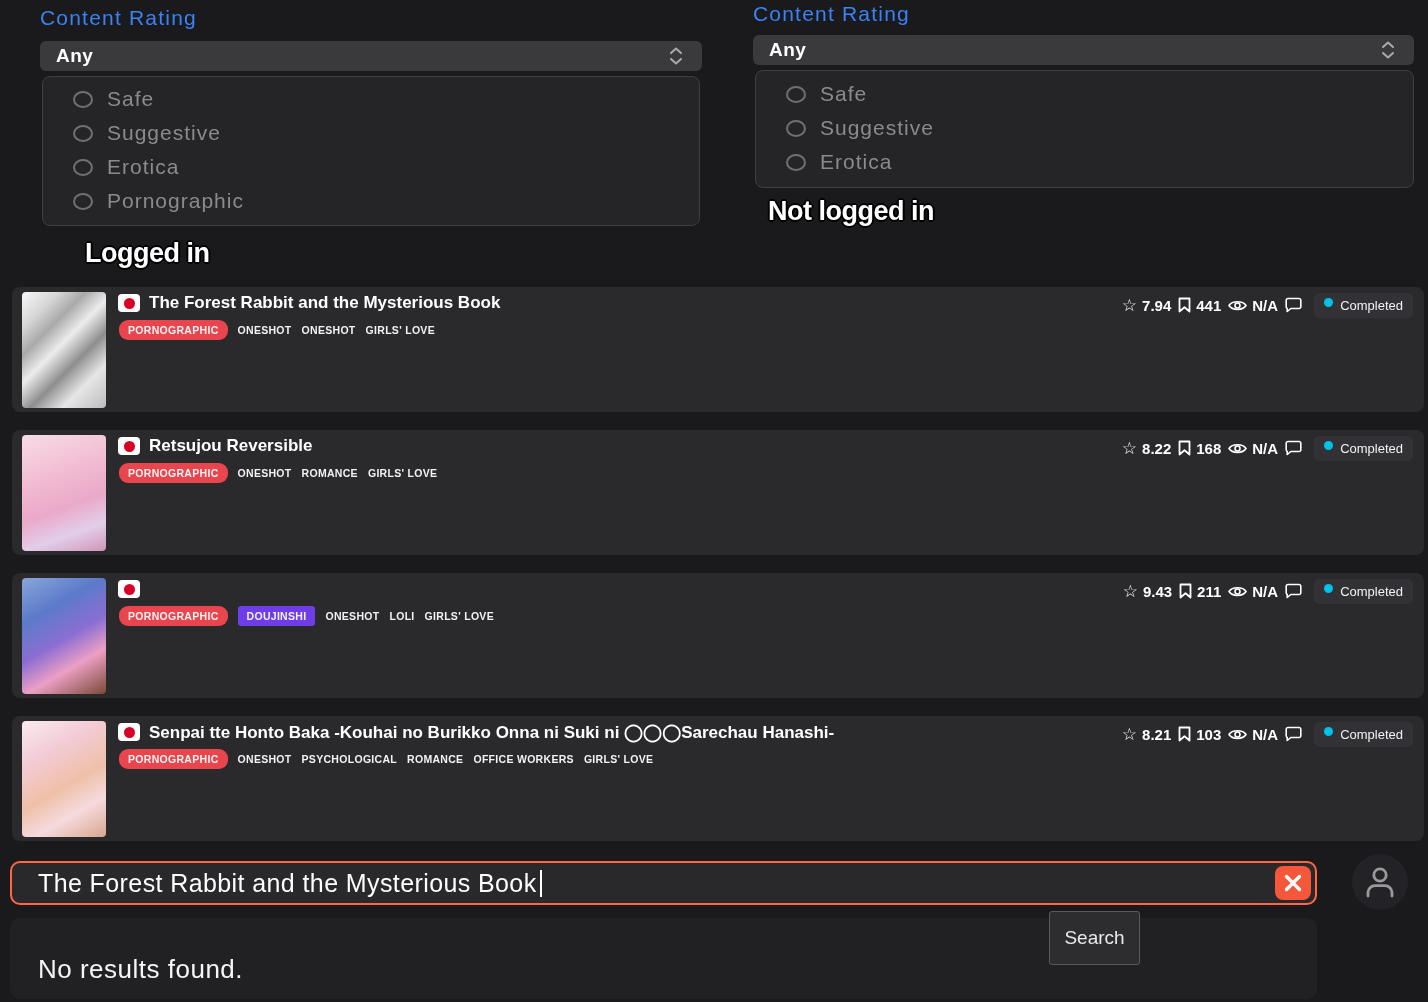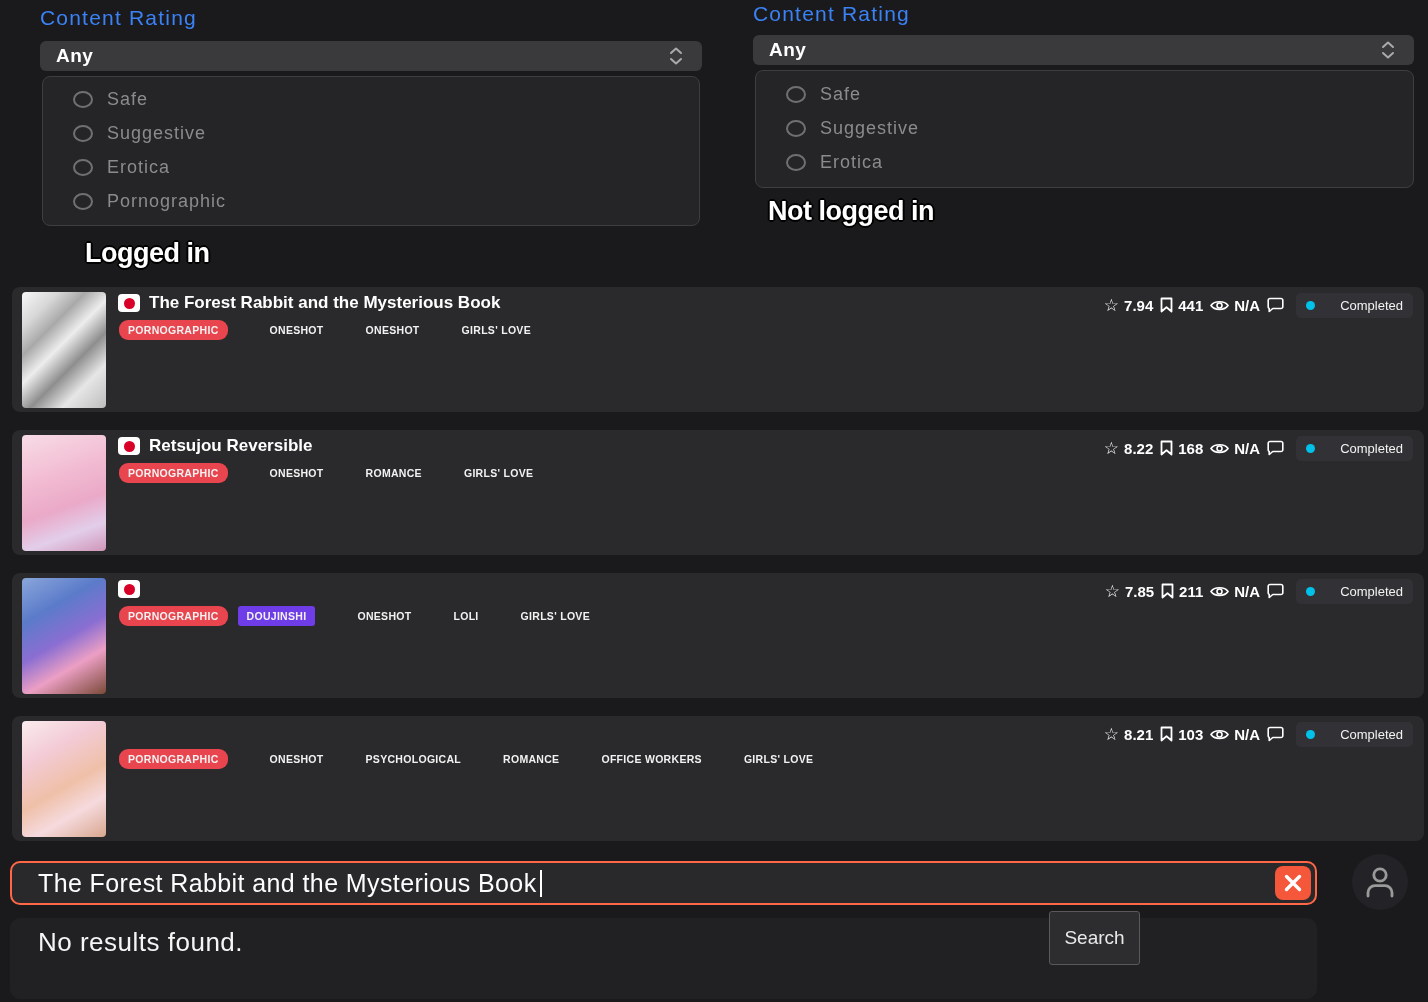--- a/index.html
+++ b/index.html
@@ -26,21 +26,21 @@
     position:absolute;left:2px;box-sizing:border-box;
     background:#252528;border:1px solid #3e3e41;border-radius:8px;
   }
   .panel-left .dropdown{top:70px;width:658px;height:150px;padding-top:5px;}
   .panel-right .dropdown{top:68px;width:659px;height:118px;padding-top:6px;}
   .option{display:flex;align-items:center;height:34px;padding-left:30px;cursor:pointer;}
   .radio{
     width:16px;height:13px;border:2px solid #707072;border-radius:50%;
     margin-right:14px;flex:0 0 auto;
   }
-  .option-label{color:#8b8b8b;font-size:18px;letter-spacing:1px;}
+  .option-label{color:#8b8b8b;font-size:21px;letter-spacing:1px;}
   .caption{
     position:absolute;font-weight:bold;font-size:27px;color:#fff;letter-spacing:-.5px;
     text-shadow:2px 0 0 #000,-2px 0 0 #000,0 2px 0 #000,0 -2px 0 #000,
       1px 1px 0 #000,-1px -1px 0 #000,1px -1px 0 #000,-1px 1px 0 #000;
   }
   .panel-left .caption{left:8px;top:232px;padding-left:37px;}
   .panel-right .caption{left:15px;top:194px;}
 
   
   .manga-row{
@@ -56,29 +56,29 @@
   .flag{
     width:22px;height:18px;background:#fff;border-radius:4px;position:relative;
     flex:0 0 auto;display:flex;align-items:center;justify-content:center;
   }
   .flag-dot{width:11px;height:11px;background:#d80027;border-radius:50%;}
   .row-title{font-size:17px;font-weight:bold;color:#fff;white-space:nowrap;}
   .tags{position:absolute;left:107px;top:33px;display:flex;align-items:center;gap:10px;}
   .tag{font-size:10.5px;font-weight:bold;letter-spacing:.3px;color:#f2f2f2;white-space:nowrap;cursor:pointer;}
   .tag--red{background:#e8454e;border-radius:9px;padding:4px 9px;}
   .tag--purple{background:#6e3de8;border-radius:3px;padding:4px 9px;}
-  .tag--plain{padding:4px 0;margin-left:32px;}
+  .tag--plain{padding:4px 0;}
   .stats{
     position:absolute;right:11px;top:5px;height:26px;
     display:flex;align-items:center;gap:7px;font-size:15px;font-weight:bold;color:#fff;
   }
   .stat{display:flex;align-items:center;gap:5px;}
   .star{font-size:17px;font-weight:normal;line-height:1;}
   .status-badge{
-    display:flex;align-items:center;gap:25px;background:#323236;border-radius:5px;
+    display:flex;align-items:flex-start;gap:7px;background:#323236;border-radius:5px;
     padding:5px 10px;margin-left:5px;font-size:13px;font-weight:normal;color:#f2f2f2;
   }
   .status-dot{width:9px;height:9px;border-radius:50%;background:#00c2e8;}
 
   
   .search-input{
     position:absolute;left:10px;top:861px;width:1307px;height:44px;box-sizing:border-box;
     background:#29292c;border:2px solid #ff6746;border-radius:10px;
     display:flex;align-items:center;padding:0 48px 0 26px;cursor:text;
   }
@@ -91,21 +91,21 @@
   }
   .avatar-button{
     position:absolute;left:1352px;top:854px;width:56px;height:56px;border-radius:50%;
     background:#232327;border:none;display:flex;align-items:center;justify-content:center;
     cursor:pointer;padding:0;
   }
   .results-panel{
     position:absolute;left:10px;top:918px;width:1307px;height:81px;
     background:#212124;border-radius:10px;
   }
-  .no-results{position:absolute;left:28px;top:9px;font-size:26px;letter-spacing:.5px;color:#f5f5f5;}
+  .no-results{position:absolute;left:28px;top:36px;font-size:26px;letter-spacing:.5px;color:#f5f5f5;}
   .search-button{
     position:absolute;left:1049px;top:911px;width:91px;height:54px;z-index:5;
     background:#2d2d2f;border:1px solid #59595b;border-radius:3px;
     color:#e9e9e9;font-size:19px;font-family:Liberation Sans, sans-serif;cursor:pointer;
   }
 </style>
 </head>
 <body>
 
 <div class="panel panel-left">
@@ -258,21 +258,21 @@
   <div class="tags">
     <span class="tag tag--red">PORNOGRAPHIC</span>
     <span class="tag tag--purple">DOUJINSHI</span>
     <span class="tag tag--plain">ONESHOT</span>
     <span class="tag tag--plain">LOLI</span>
     <span class="tag tag--plain">GIRLS' LOVE</span>
   </div>
   <div class="stats">
     <span class="stat">
       <span class="star">☆</span>
-      <span>7.85</span>
+      <span>9.43</span>
     </span>
     <span class="stat">
       <svg width="13" height="16" viewBox="0 0 13 16">
           <path d="M1.5 1.5 h10 v13 l-5-4.2 -5 4.2 z" fill="none" stroke="#fff" stroke-width="1.8" stroke-linejoin="round"></path>
         </svg>
       <span>211</span>
     </span>
     <span class="stat">
       <svg width="19" height="13" viewBox="0 0 19 13">
           <path d="M1 6.5 C4.2 1.4 14.8 1.4 18 6.5 C14.8 11.6 4.2 11.6 1 6.5 Z" fill="none" stroke="#fff" stroke-width="1.6"></path>
@@ -285,20 +285,26 @@
       </svg>
     <span class="status-badge">
       <span class="status-dot"></span>
       <span>Completed</span>
     </span>
   </div>
 </div>
 
 <div class="manga-row" style="top:716px">
   <div class="cover cover-4"></div>
+  <div class="row-head">
+    <span class="flag">
+        <span class="flag-dot"></span>
+      </span>
+    <span class="row-title">Senpai tte Honto Baka -Kouhai no Burikko Onna ni Suki ni ◯◯◯Sarechau Hanashi-</span>
+  </div>
   <div class="tags">
     <span class="tag tag--red">PORNOGRAPHIC</span>
     <span class="tag tag--plain">ONESHOT</span>
     <span class="tag tag--plain">PSYCHOLOGICAL</span>
     <span class="tag tag--plain">ROMANCE</span>
     <span class="tag tag--plain">OFFICE WORKERS</span>
     <span class="tag tag--plain">GIRLS' LOVE</span>
   </div>
   <div class="stats">
     <span class="stat">

